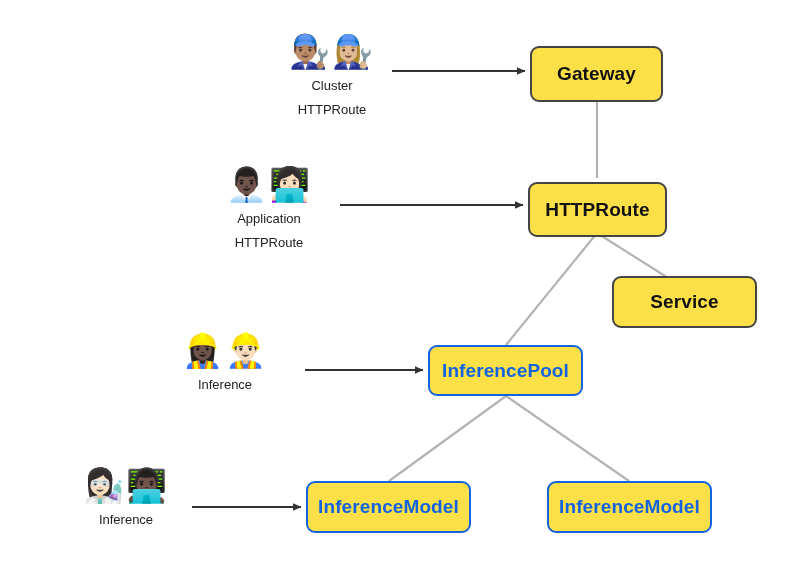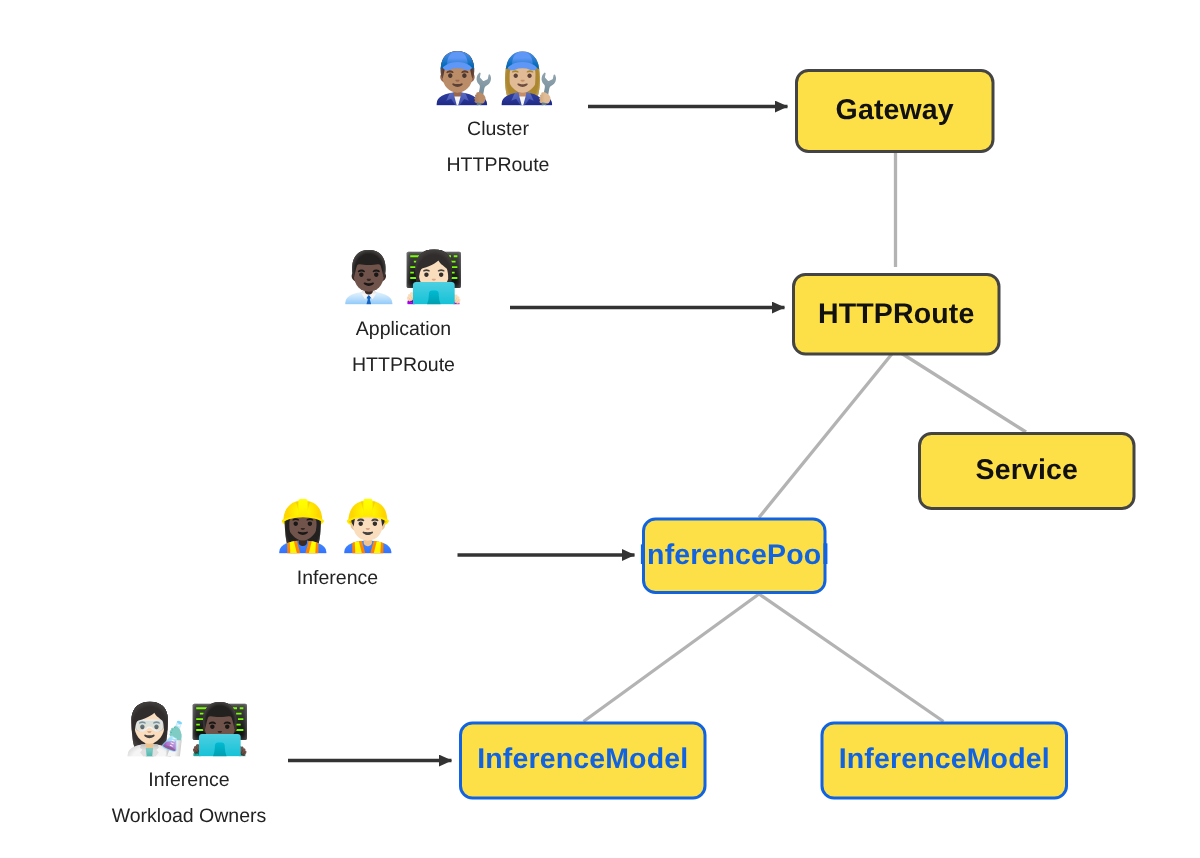--- a/index.html
+++ b/index.html
@@ -98,25 +98,25 @@
   </svg>
 
   <div class="node node-std" style="left:530px; top:46px; width:133px; height:56px;">
     <span>Gateway</span>
   </div>
 
   <div class="node node-std" style="left:528px; top:182px; width:139px; height:55px;">
     <span>HTTPRoute</span>
   </div>
 
-  <div class="node node-std" style="left:612px; top:288px; width:145px; height:52px;">
+  <div class="node node-std" style="left:612px; top:276px; width:145px; height:52px;">
     <span>Service</span>
   </div>
 
-  <div class="node node-blue" style="left:428px; top:345px; width:123px; height:51px;">
+  <div class="node node-blue" style="left:428px; top:345px; width:155px; height:51px;">
     <span>InferencePool</span>
   </div>
 
   <div class="node node-blue" style="left:306px; top:481px; width:165px; height:52px;">
     <span>InferenceModel</span>
   </div>
 
   <div class="node node-blue" style="left:547px; top:481px; width:165px; height:52px;">
     <span>InferenceModel</span>
   </div>
@@ -134,16 +134,15 @@
   </div>
 
   <div class="actor" style="left:110px; top:331px;">
     <div class="actor-emojis">👷🏿‍♀️👷🏻‍♂️</div>
     <div class="actor-label">Inference</div>
   </div>
 
   <div class="actor" style="left:11px; top:466px;">
     <div class="actor-emojis">👩🏻‍🔬👨🏿‍💻</div>
     <div class="actor-label">Inference</div>
-    <div class="actor-label">Workload Owners</div>
   </div>
 
 </div>
 
 </body></html>

